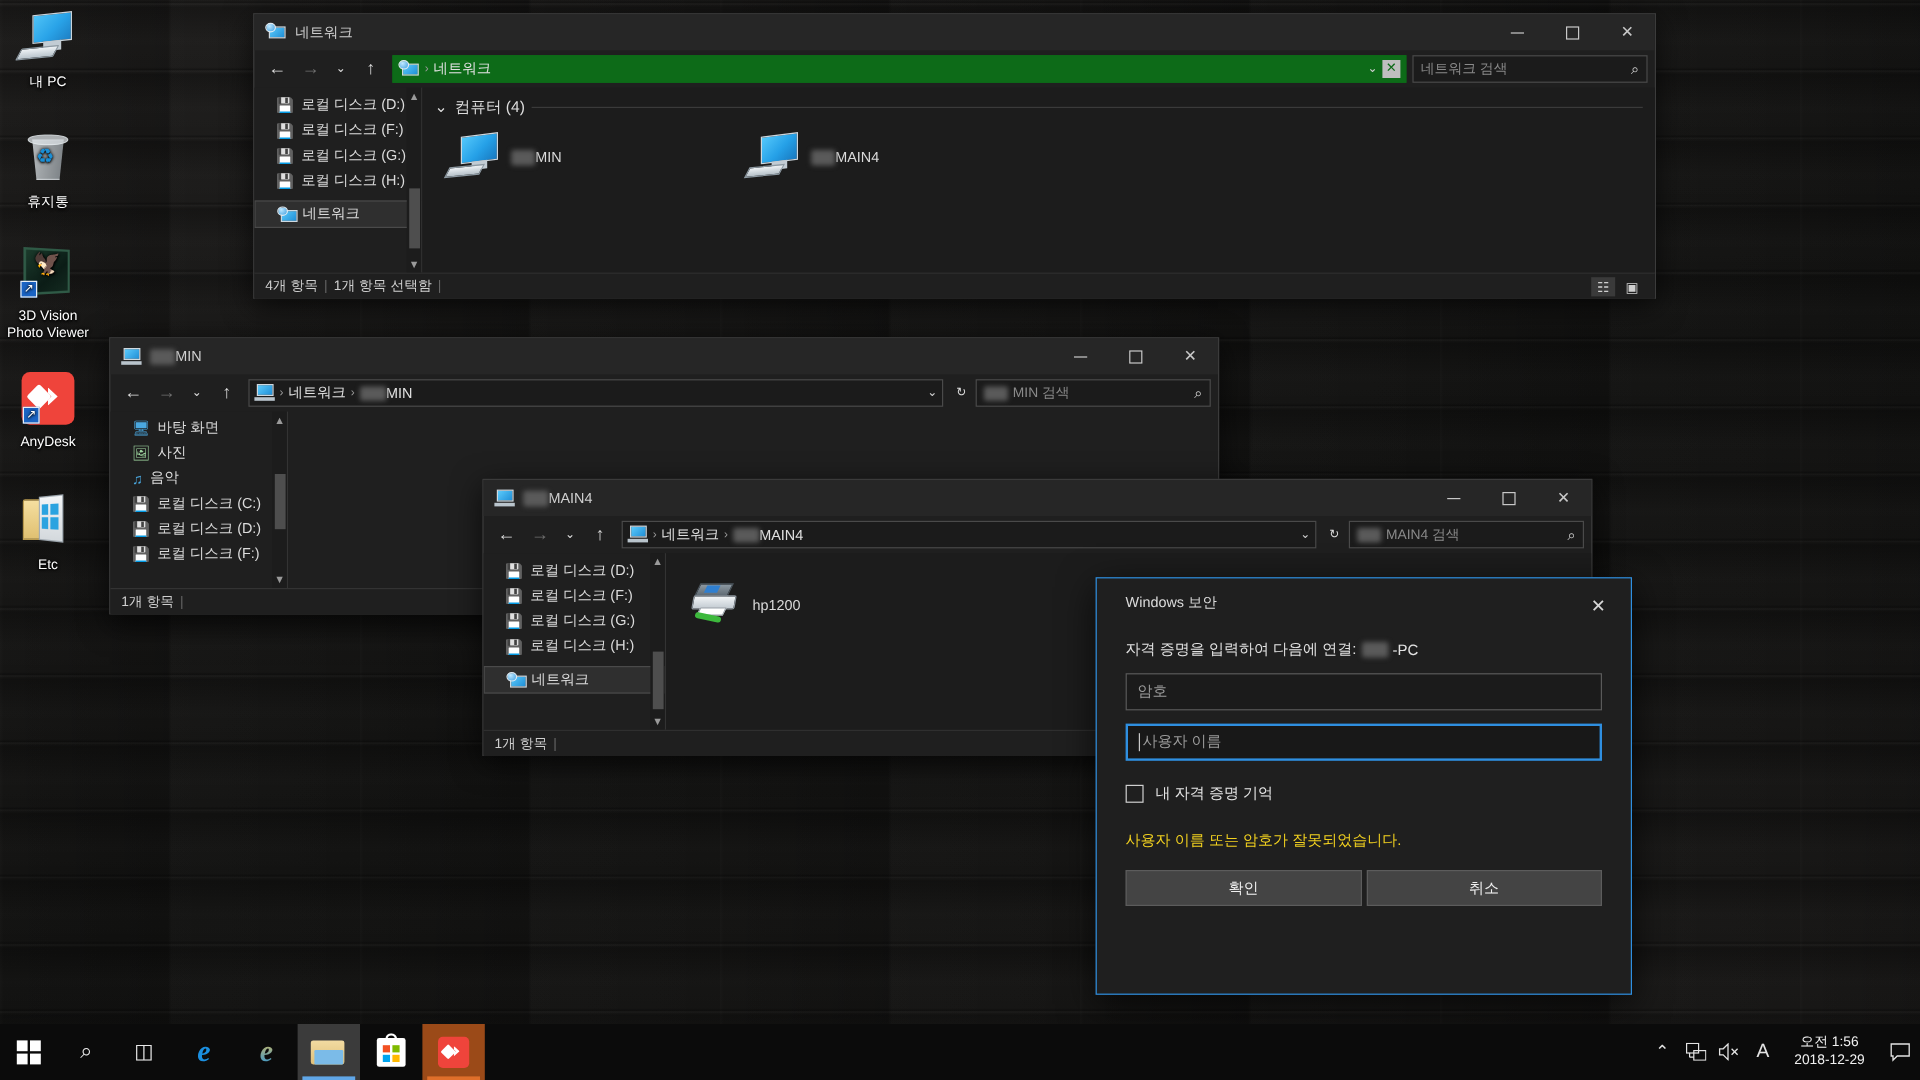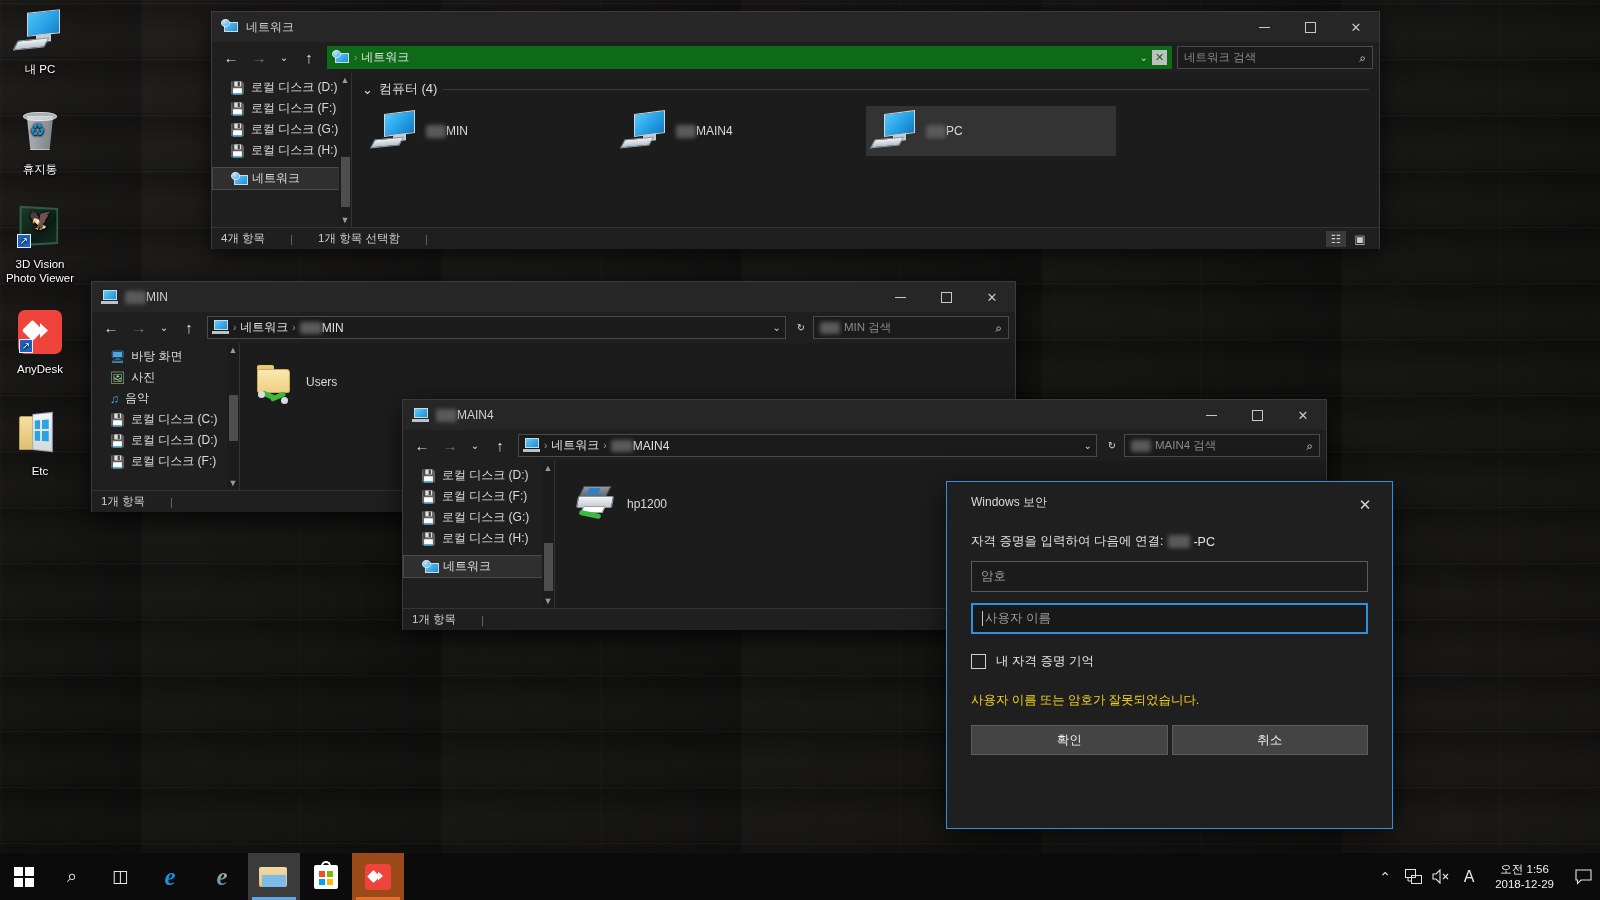--- a/index.html
+++ b/index.html
@@ -290,21 +290,21 @@
     background: linear-gradient(#eef2f5, #b5c0c8);
     border: 1px solid #8d99a2;
     transform: skewX(-28deg) skewY(-6deg);
   }
   .statusbar {
     height: 22px;
     background: #1f1f1f;
     border-top: 1px solid #333;
     display: flex; align-items: center;
     padding: 0 9px;
-    gap: 25px;
+    gap: 5px;
     color: #cfcfcf; font-size: 11.5px;
   }
   .statusbar .divider { color: #666; }
   .view-btns { margin-left: auto; display: flex; gap: 4px; align-items: center; }
   .view-btn { width: 20px; height: 16px; display:flex; align-items:center; justify-content:center; }
   .view-btn.active { background: #3a3a3a; }
 
   
   .folder-ico { position: relative; width: 42px; height: 38px; flex: none; }
   .folder-ico .tab {
@@ -346,21 +346,21 @@
     background: #fff; border: 1px solid #9aa3ab; transform: skewX(-26deg);
   }
   .printer-ico .cable {
     position: absolute; left: 4px; top: 27px; width: 22px; height: 5px;
     background: #3db93d; border-radius: 3px; transform: rotate(12deg);
   }
 
   
   #sec-dialog {
     position: absolute;
-    left: 946px; top: 481px;
+    left: 913px; top: 481px;
     width: 447px; height: 348px;
     background: #1f1f1f;
     border: 1px solid #2f8fe0;
     color: #e6e6e6;
     box-shadow: 0 8px 30px rgba(0,0,0,.7);
   }
   #sec-dialog .dlg-head {
     display: flex; align-items: flex-start;
     padding: 12px 12px 0 24px;
   }
@@ -397,21 +397,21 @@
     margin: 19px 24px 0 24px;
     font-size: 12.5px; color: #e6e6e6;
   }
   #sec-dialog .chk {
     width: 15px; height: 15px;
     border: 1px solid #d0d0d0;
     background: #1f1f1f;
   }
   #sec-dialog .err {
     margin: 22px 24px 0 24px;
-    color: #f2d11f; font-size: 12.5px; font-family: Liberation Serif, serif;
+    color: #f2d11f; font-size: 12.5px;
   }
   #sec-dialog .btn-row {
     display: flex; gap: 4px;
     margin: 16px 24px 0 24px;
   }
   #sec-dialog .btn {
     flex: 1; height: 30px;
     background: #444444;
     border: 1px solid #5c5c5c;
     color: #f0f0f0; font-size: 12.5px;
@@ -640,28 +640,20 @@
             </span>
           <span><span class="redact" style="width:20px;height:13px;"></span><span>MIN</span></span>
         </div>
         <div class="tile">
           <span class="pc-ico">
               <i class="scr"></i>
               <i class="std"></i>
               <i class="kb"></i>
             </span>
           <span><span class="redact" style="width:20px;height:13px;"></span><span>MAIN4</span></span>
-        </div>
-        <div class="tile selected">
-          <span class="pc-ico">
-              <i class="scr"></i>
-              <i class="std"></i>
-              <i class="kb"></i>
-            </span>
-          <span><span class="redact" style="width:20px;height:13px;"></span><span>PC</span></span>
         </div>
       </div>
     </div>
   </div>
 
   <div class="statusbar">
     <span>4개 항목</span>
     <span class="divider">|</span>
     <span>1개 항목 선택함</span>
     <span class="divider">|</span>
@@ -744,37 +736,20 @@
       <div class="tree-row">
           <span>💾</span>
           <span>로컬 디스크 (F:)</span>
         </div>
       <div class="tree-scroll">
         <div class="up">▲</div>
         <div class="thumb" style="top:52px; height:46px;"></div>
         <div class="down" style="position:absolute; bottom:0; left:0; right:0;">▼</div>
       </div>
     </div>
-    <div class="content">
-      <div class="tiles" style="padding-top:14px; padding-left:10px;">
-        <div class="tile" style="width:170px;">
-          <span class="folder-ico">
-            <i class="tab"></i>
-              <i class="bodyf"></i>
-            <span class="share-hand">
-                <i class="arm a1"></i>
-                <i class="arm a2"></i>
-                <i class="ball" style="left:0;top:2px;"></i>
-                <i class="ball" style="left:23px;top:8px;"></i>
-              </span>
-          </span>
-          <span>Users</span>
-        </div>
-      </div>
-    </div>
   </div>
 
   <div class="statusbar">
     <span>1개 항목</span>
     <span class="divider">|</span>
   </div>
 </div>
 
 <div class="win-frame" style="left:402px; top:399px; width:925px; height:231px;">
   <div class="titlebar inactive">

